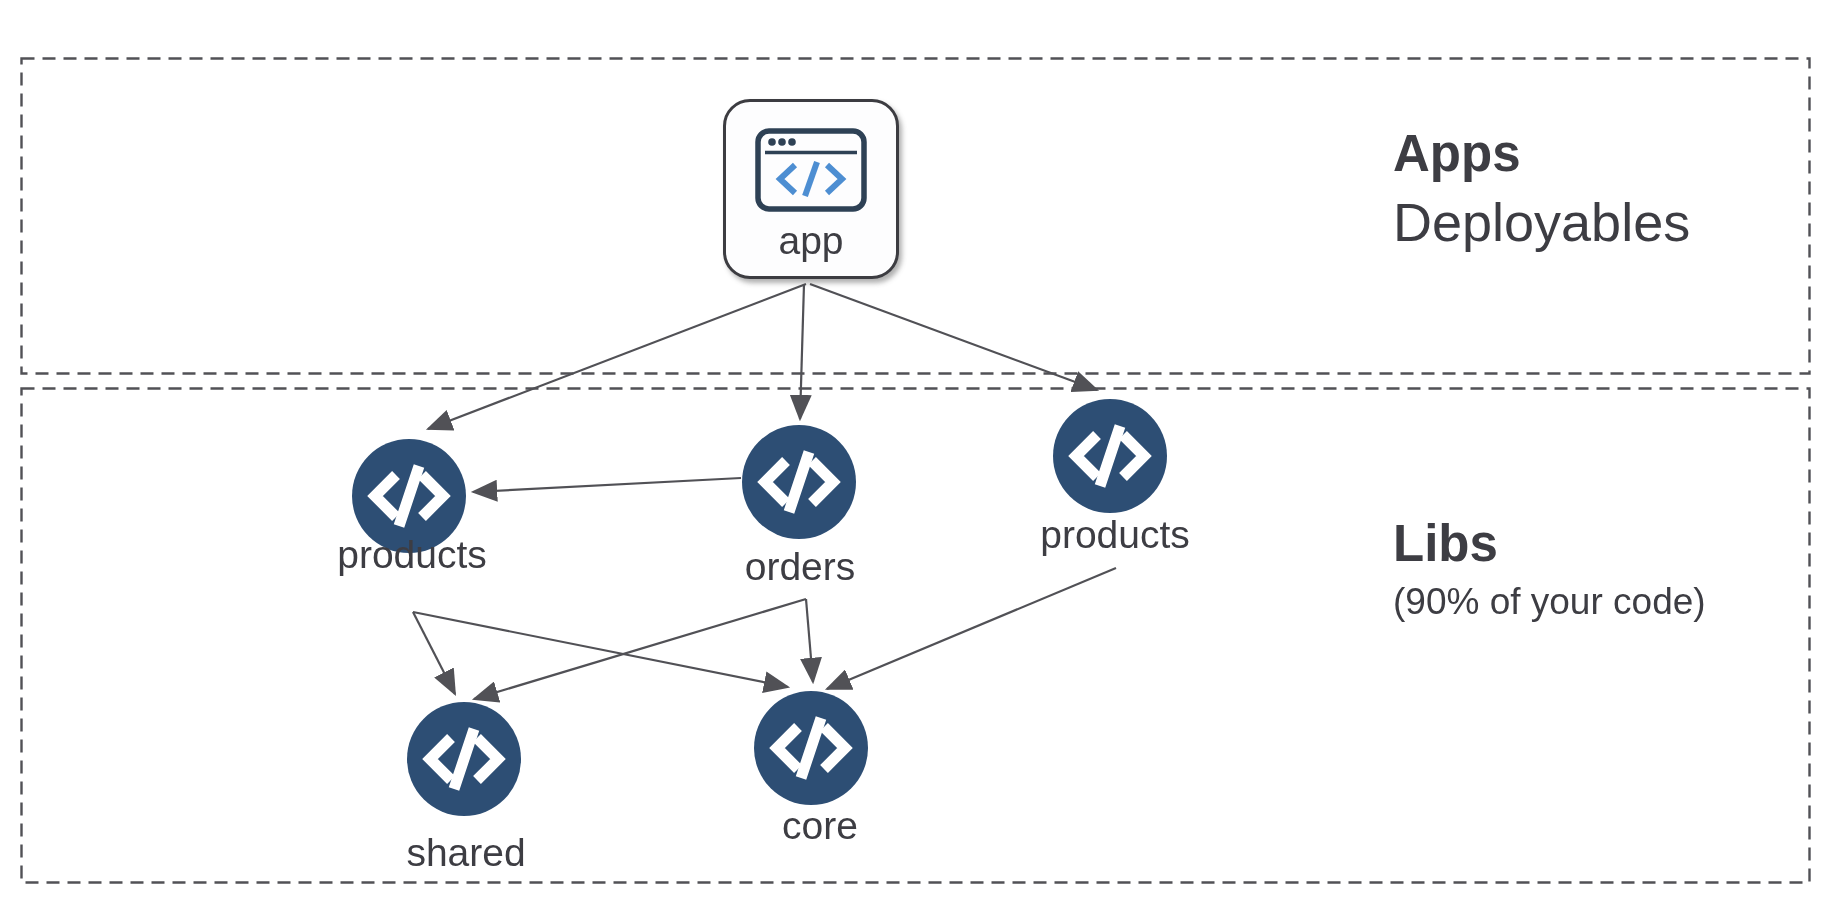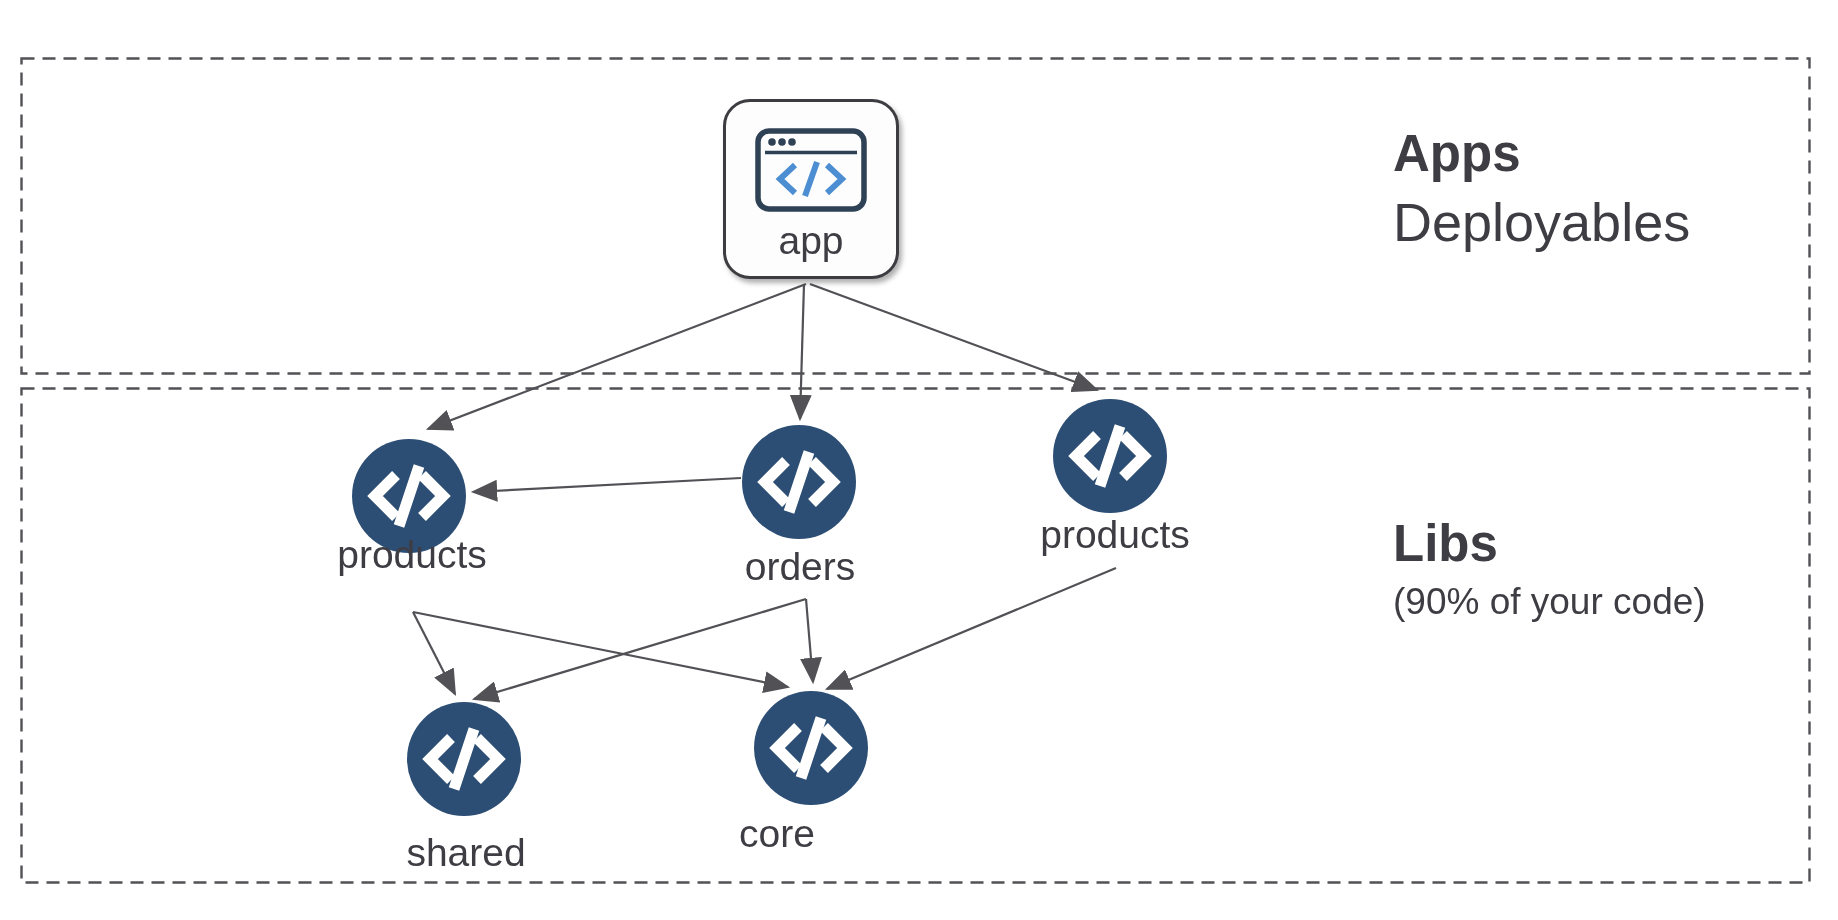--- a/index.html
+++ b/index.html
@@ -157,21 +157,21 @@
         <line x1="67" y1="27" x2="47" y2="87"></line>
         <polyline points="70,36 91,57 70,78"></polyline>
       </g>
     </svg>
   </div>
 
   <div class="node-label float-label" style="left:412px; top:535px;">products</div>
   <div class="node-label float-label" style="left:800px; top:547px;text-align:right;">orders</div>
   <div class="node-label float-label" style="left:1115px; top:515px;">products</div>
   <div class="node-label float-label" style="left:466px; top:821px;margin-top:12px;">shared</div>
-  <div class="node-label float-label" style="left:777px; top:806px;margin-top:8px;">core</div>
+  <div class="node-label float-label" style="left:820px; top:806px;">core</div>
 
   <div class="section-label" style="left:1393px; top:126px;">
     <div class="title">Apps</div>
     <div class="subtitle">Deployables</div>
   </div>
   <div class="section-label" style="left:1393px; top:516px;">
     <div class="title">Libs</div>
     <div class="subtitle small">(90% of your code)</div>
   </div>
 

